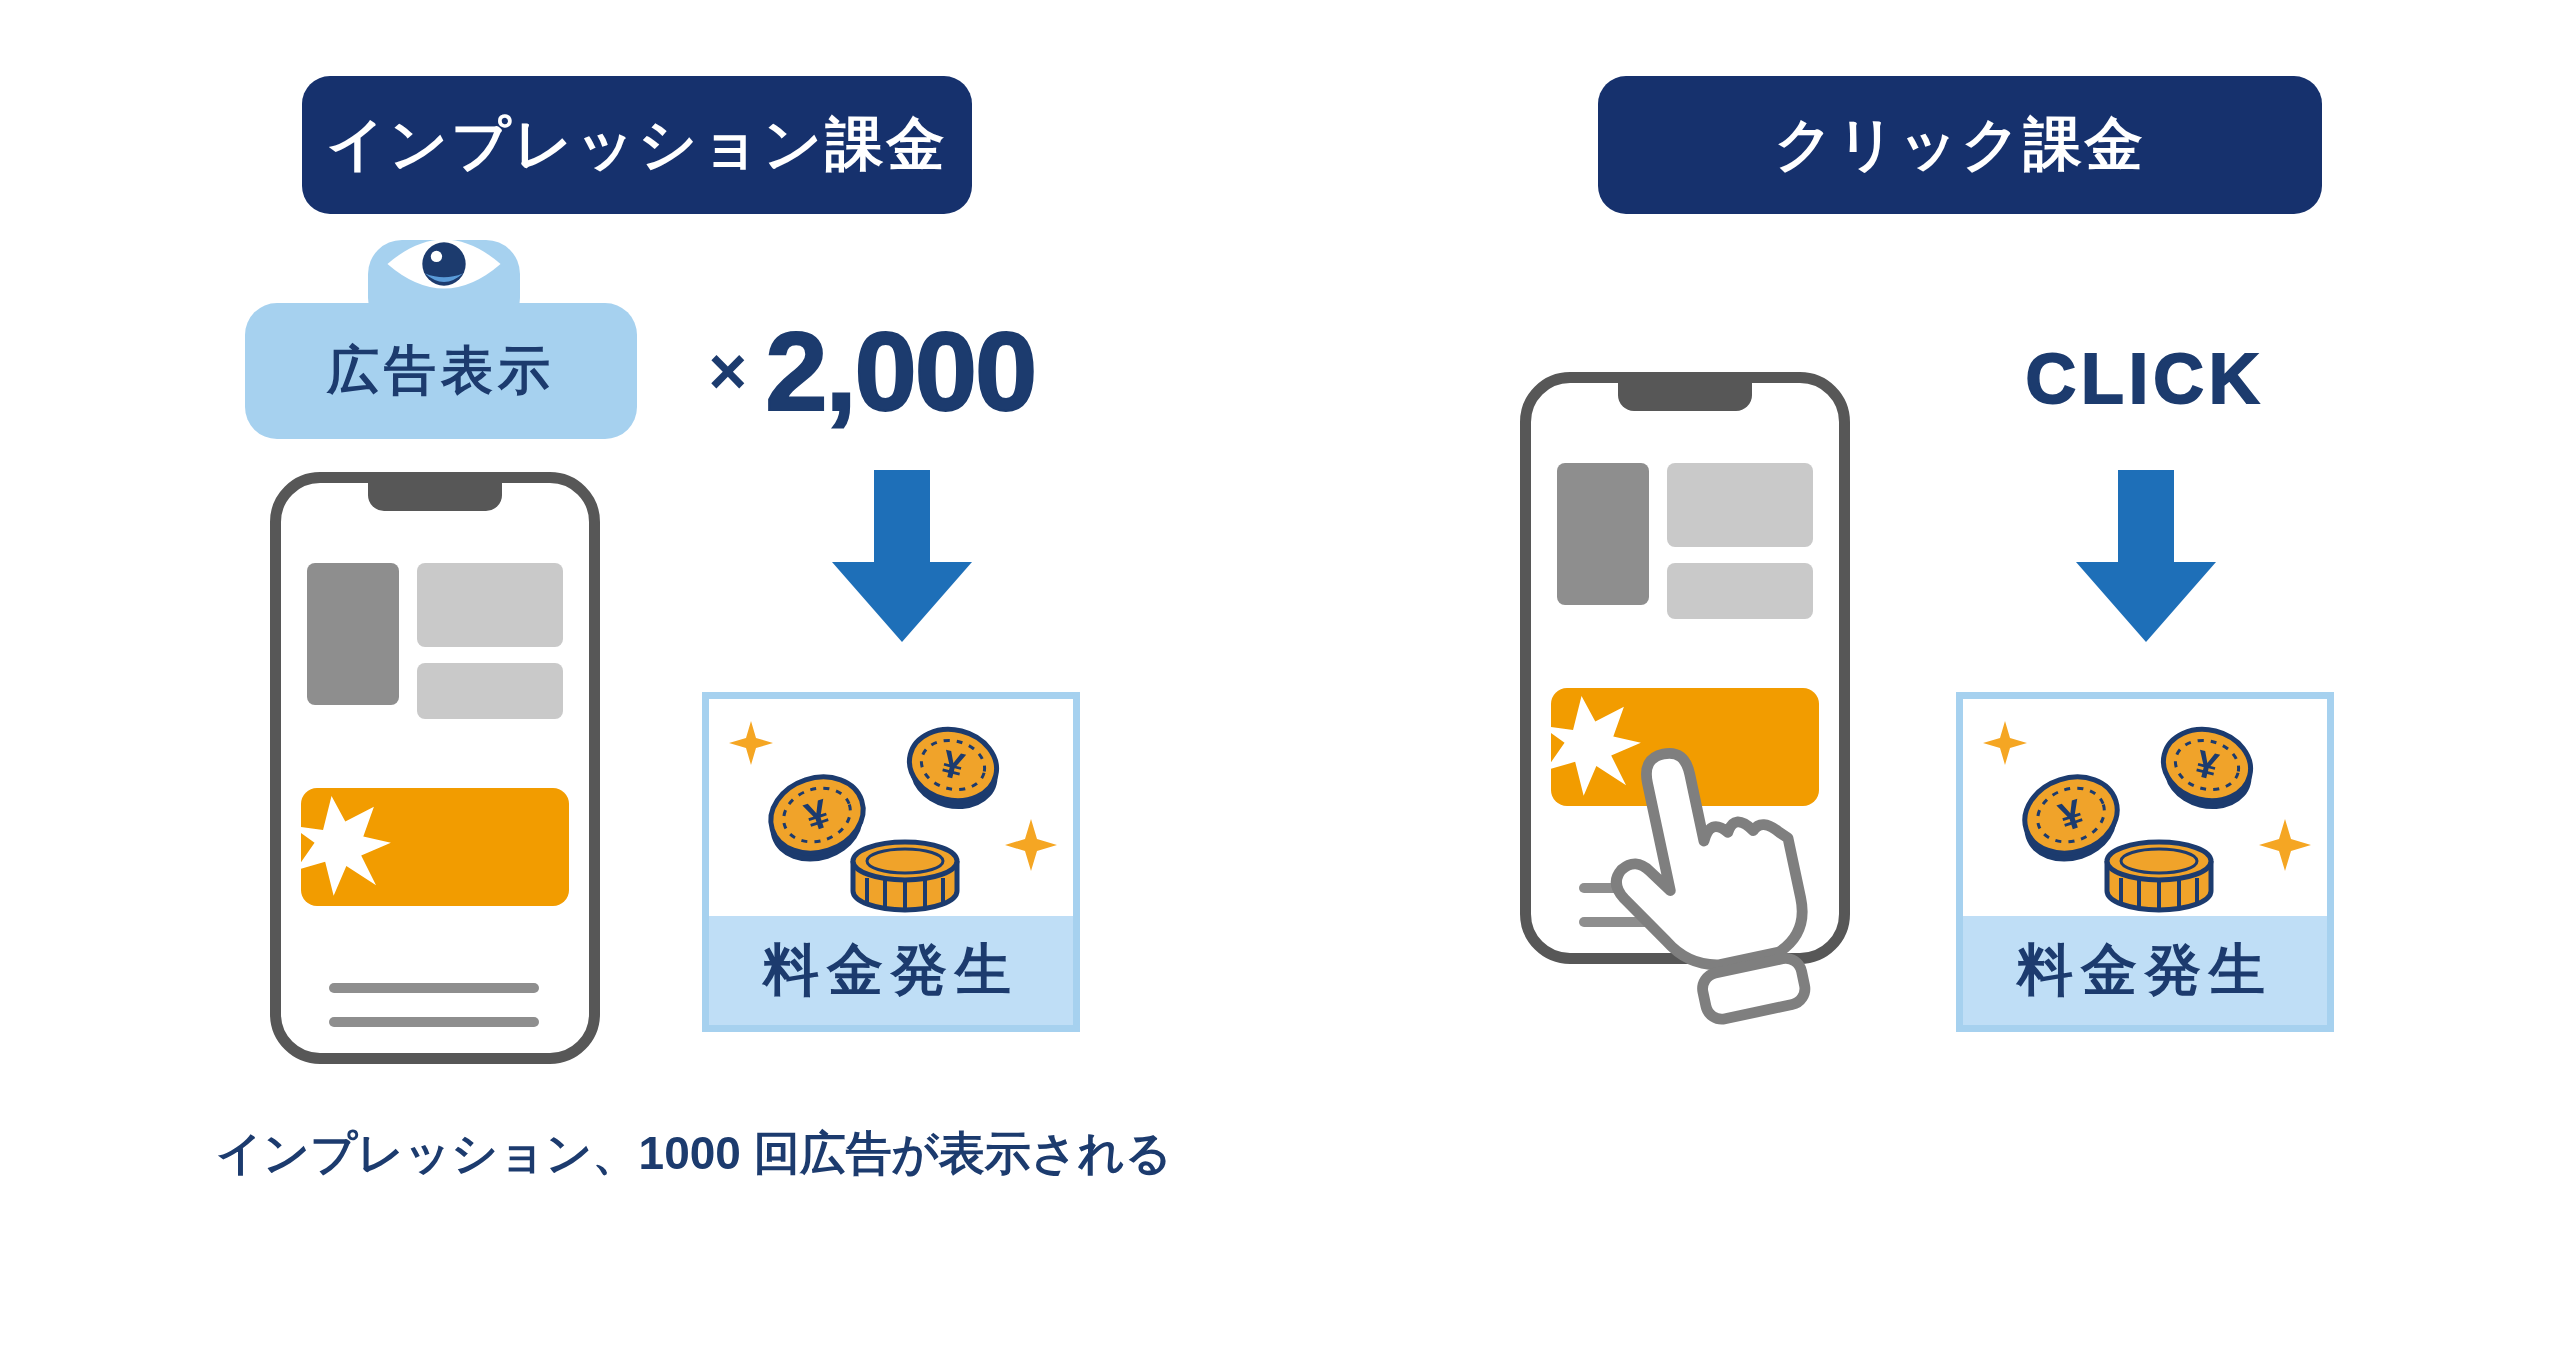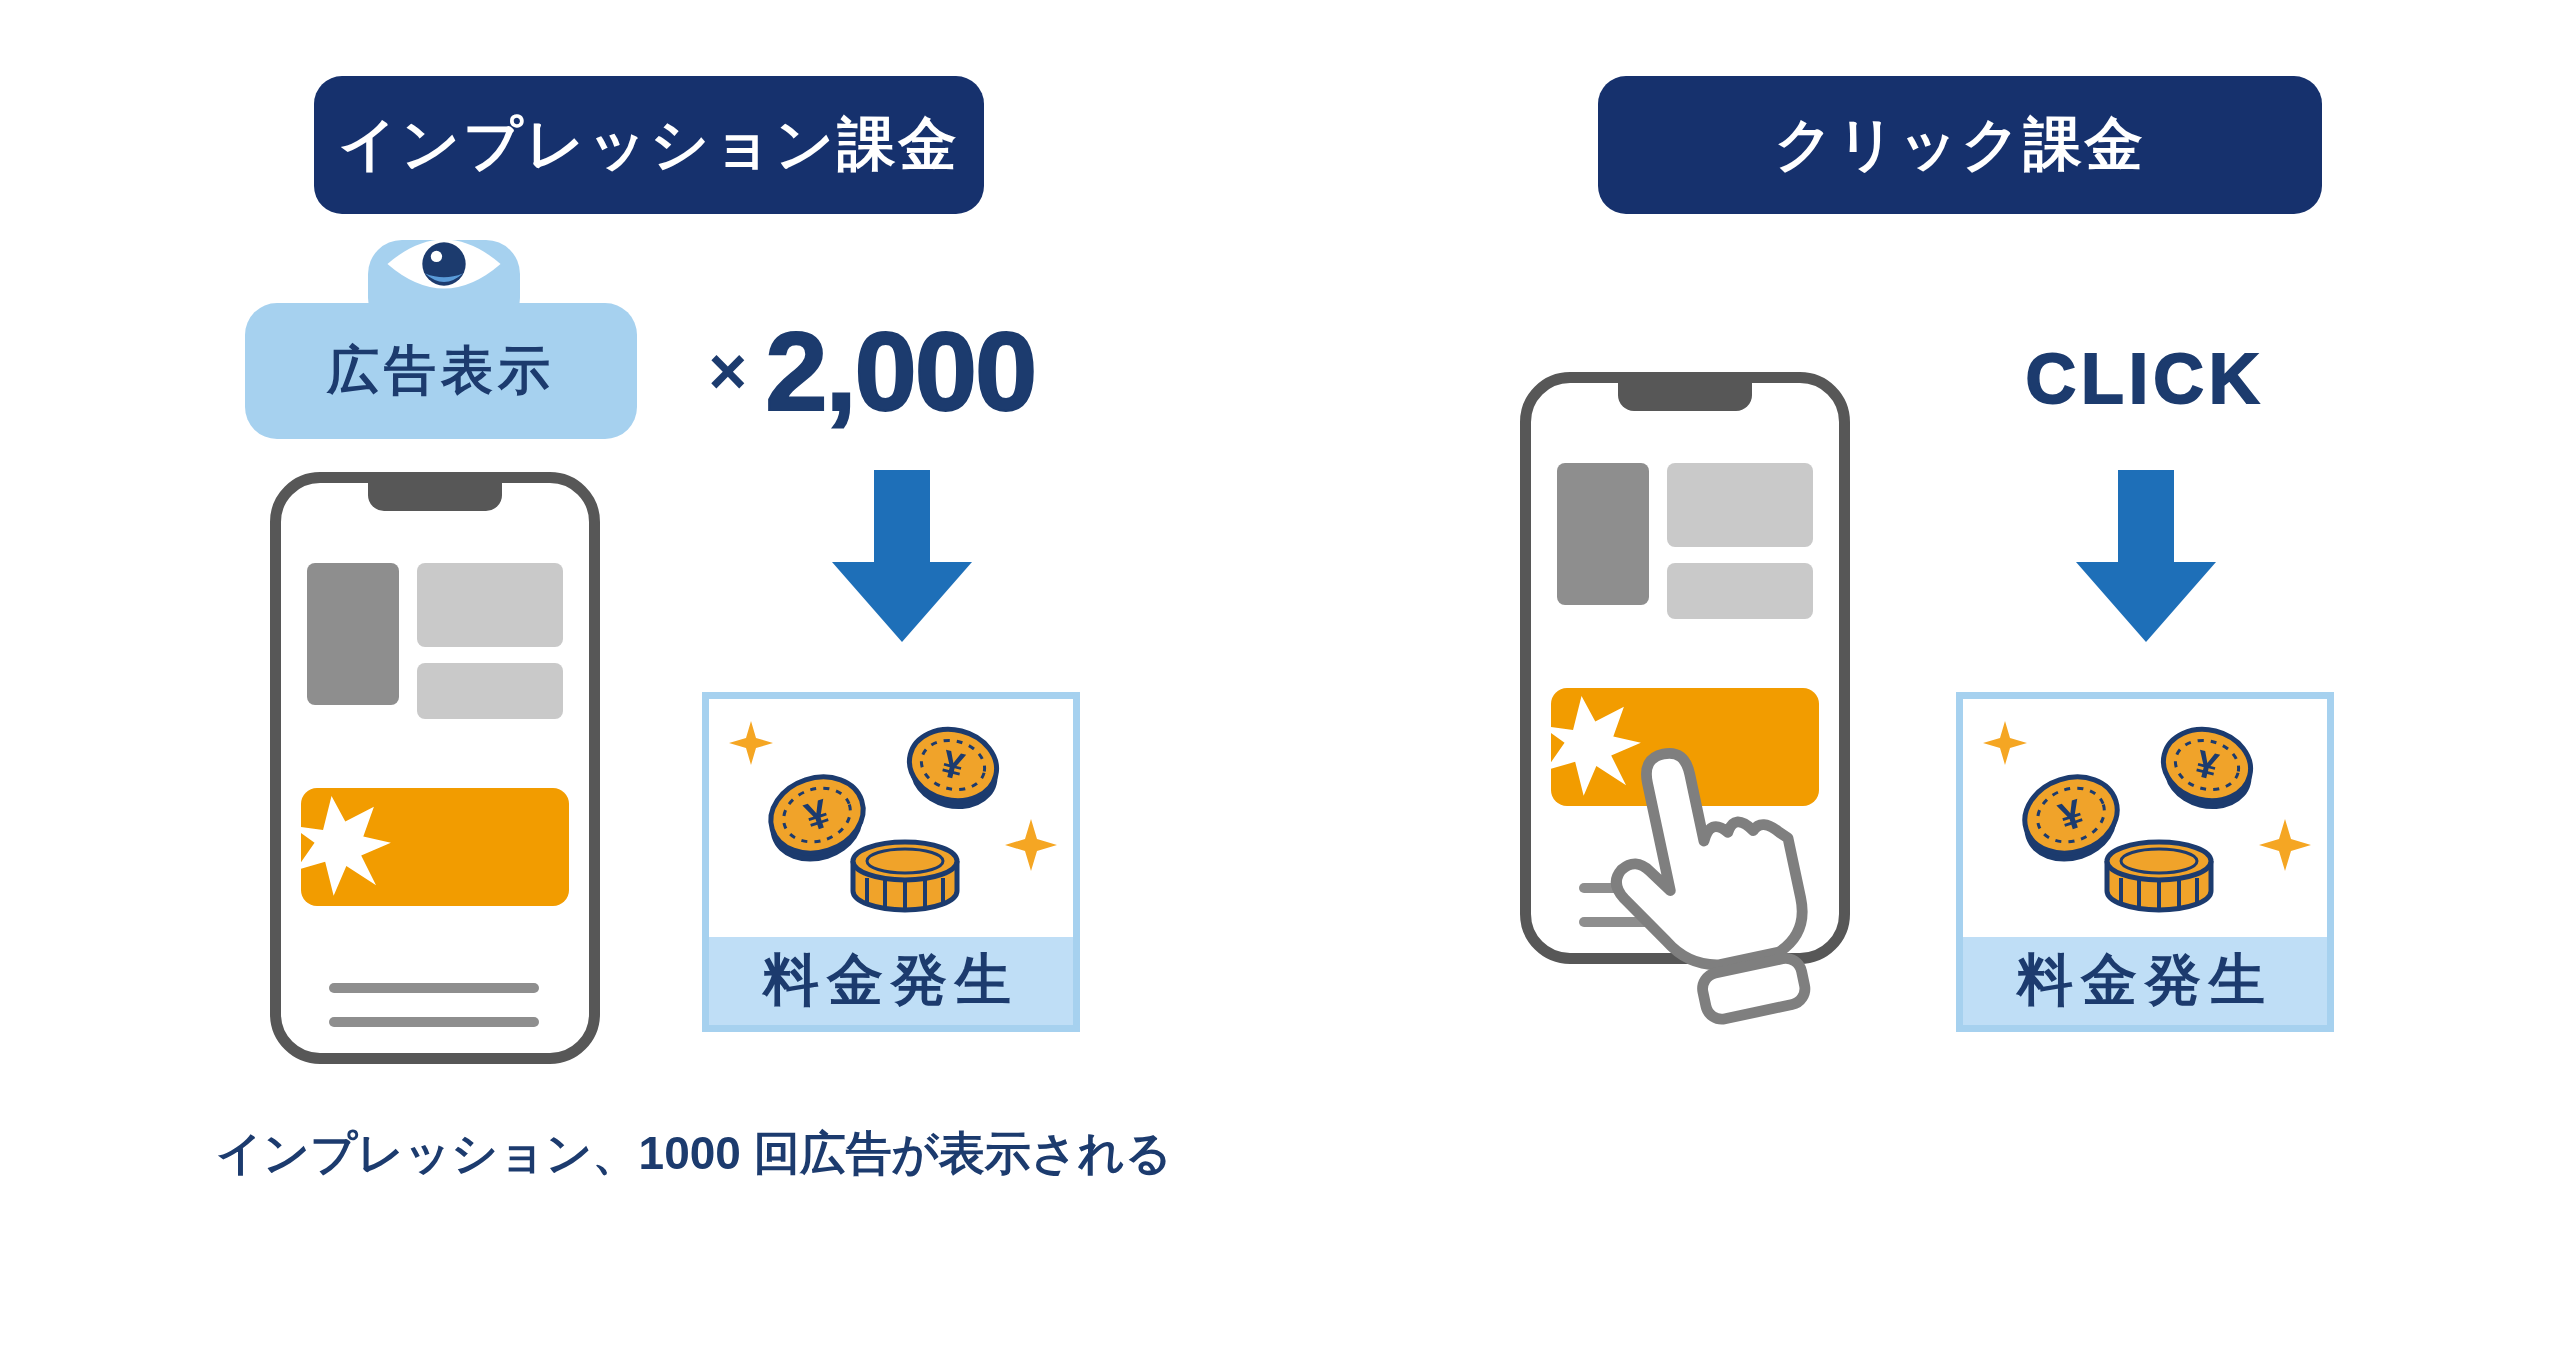--- a/index.html
+++ b/index.html
@@ -4,21 +4,21 @@
 <style>
   * { margin:0; padding:0; box-sizing:border-box; }
   html,body { background:#ffffff; }
   body { font-family:"Liberation Sans","DejaVu Sans",sans-serif; }
   .canvas { position:relative; width:2560px; height:1345px; background:#ffffff; overflow:hidden; }
 
   
   .title-badge { position:absolute; background:#16316d; color:#ffffff; border-radius:28px;
     display:flex; align-items:center; justify-content:center; font-weight:bold;
     font-size:58px; letter-spacing:3px; }
-  .badge-left  { left:302px; top:76px; width:670px; height:138px;margin-left:12px; }
+  .badge-left  { left:302px; top:76px; width:670px; height:138px; }
   .badge-right { left:1598px; top:76px; width:724px; height:138px; }
 
   
   .eye-tab { position:absolute; left:368px; top:240px; width:152px; height:92px;
     background:#a6d1ef; border-radius:34px; }
   .eye-svg { position:absolute; left:10px; top:-16px; width:132px; height:80px; overflow:visible; }
   .ad-pill { position:absolute; left:245px; top:303px; width:392px; height:136px;
     background:#a6d1ef; border-radius:32px; display:flex; align-items:center; justify-content:center;
     font-weight:bold; font-size:52px; color:#1c3b6e; letter-spacing:5px; }
 
@@ -54,21 +54,21 @@
   
   .arrow { position:absolute; width:140px; height:172px; fill:#1e6fb8; }
   .arrow-left  { left:832px; top:470px; }
   .arrow-right { left:2076px; top:470px; }
 
   
   .fee-box { position:absolute; width:378px; height:340px; background:#ffffff; border:7px solid #a6d1ef; }
   .fee-left  { left:702px; top:692px; }
   .fee-right { left:1956px; top:692px; }
   .coins-svg { position:absolute; left:0; top:0; width:100%; height:238px; }
-  .fee-band { position:absolute; left:0; bottom:0; width:100%; height:88px; background:#bfdef6;
+  .fee-band { position:absolute; left:0; bottom:0; width:100%; height:109px; background:#bfdef6;
     display:flex; align-items:center; justify-content:center;
     font-size:56px; font-weight:bold; color:#1c3b6e; letter-spacing:8px; }
 
   
   .hand { position:absolute; left:1545px; top:742px; width:252px; height:306px;
     transform:rotate(-12deg); transform-origin:50% 10%; z-index:5; overflow:visible; }
   .hand-shape { fill:#ffffff; stroke:#7f7f7f; stroke-width:6; stroke-linejoin:round; stroke-linecap:round; }
 
   
   .caption { position:absolute; color:#1c3b6e; font-weight:bold; text-align:center;

